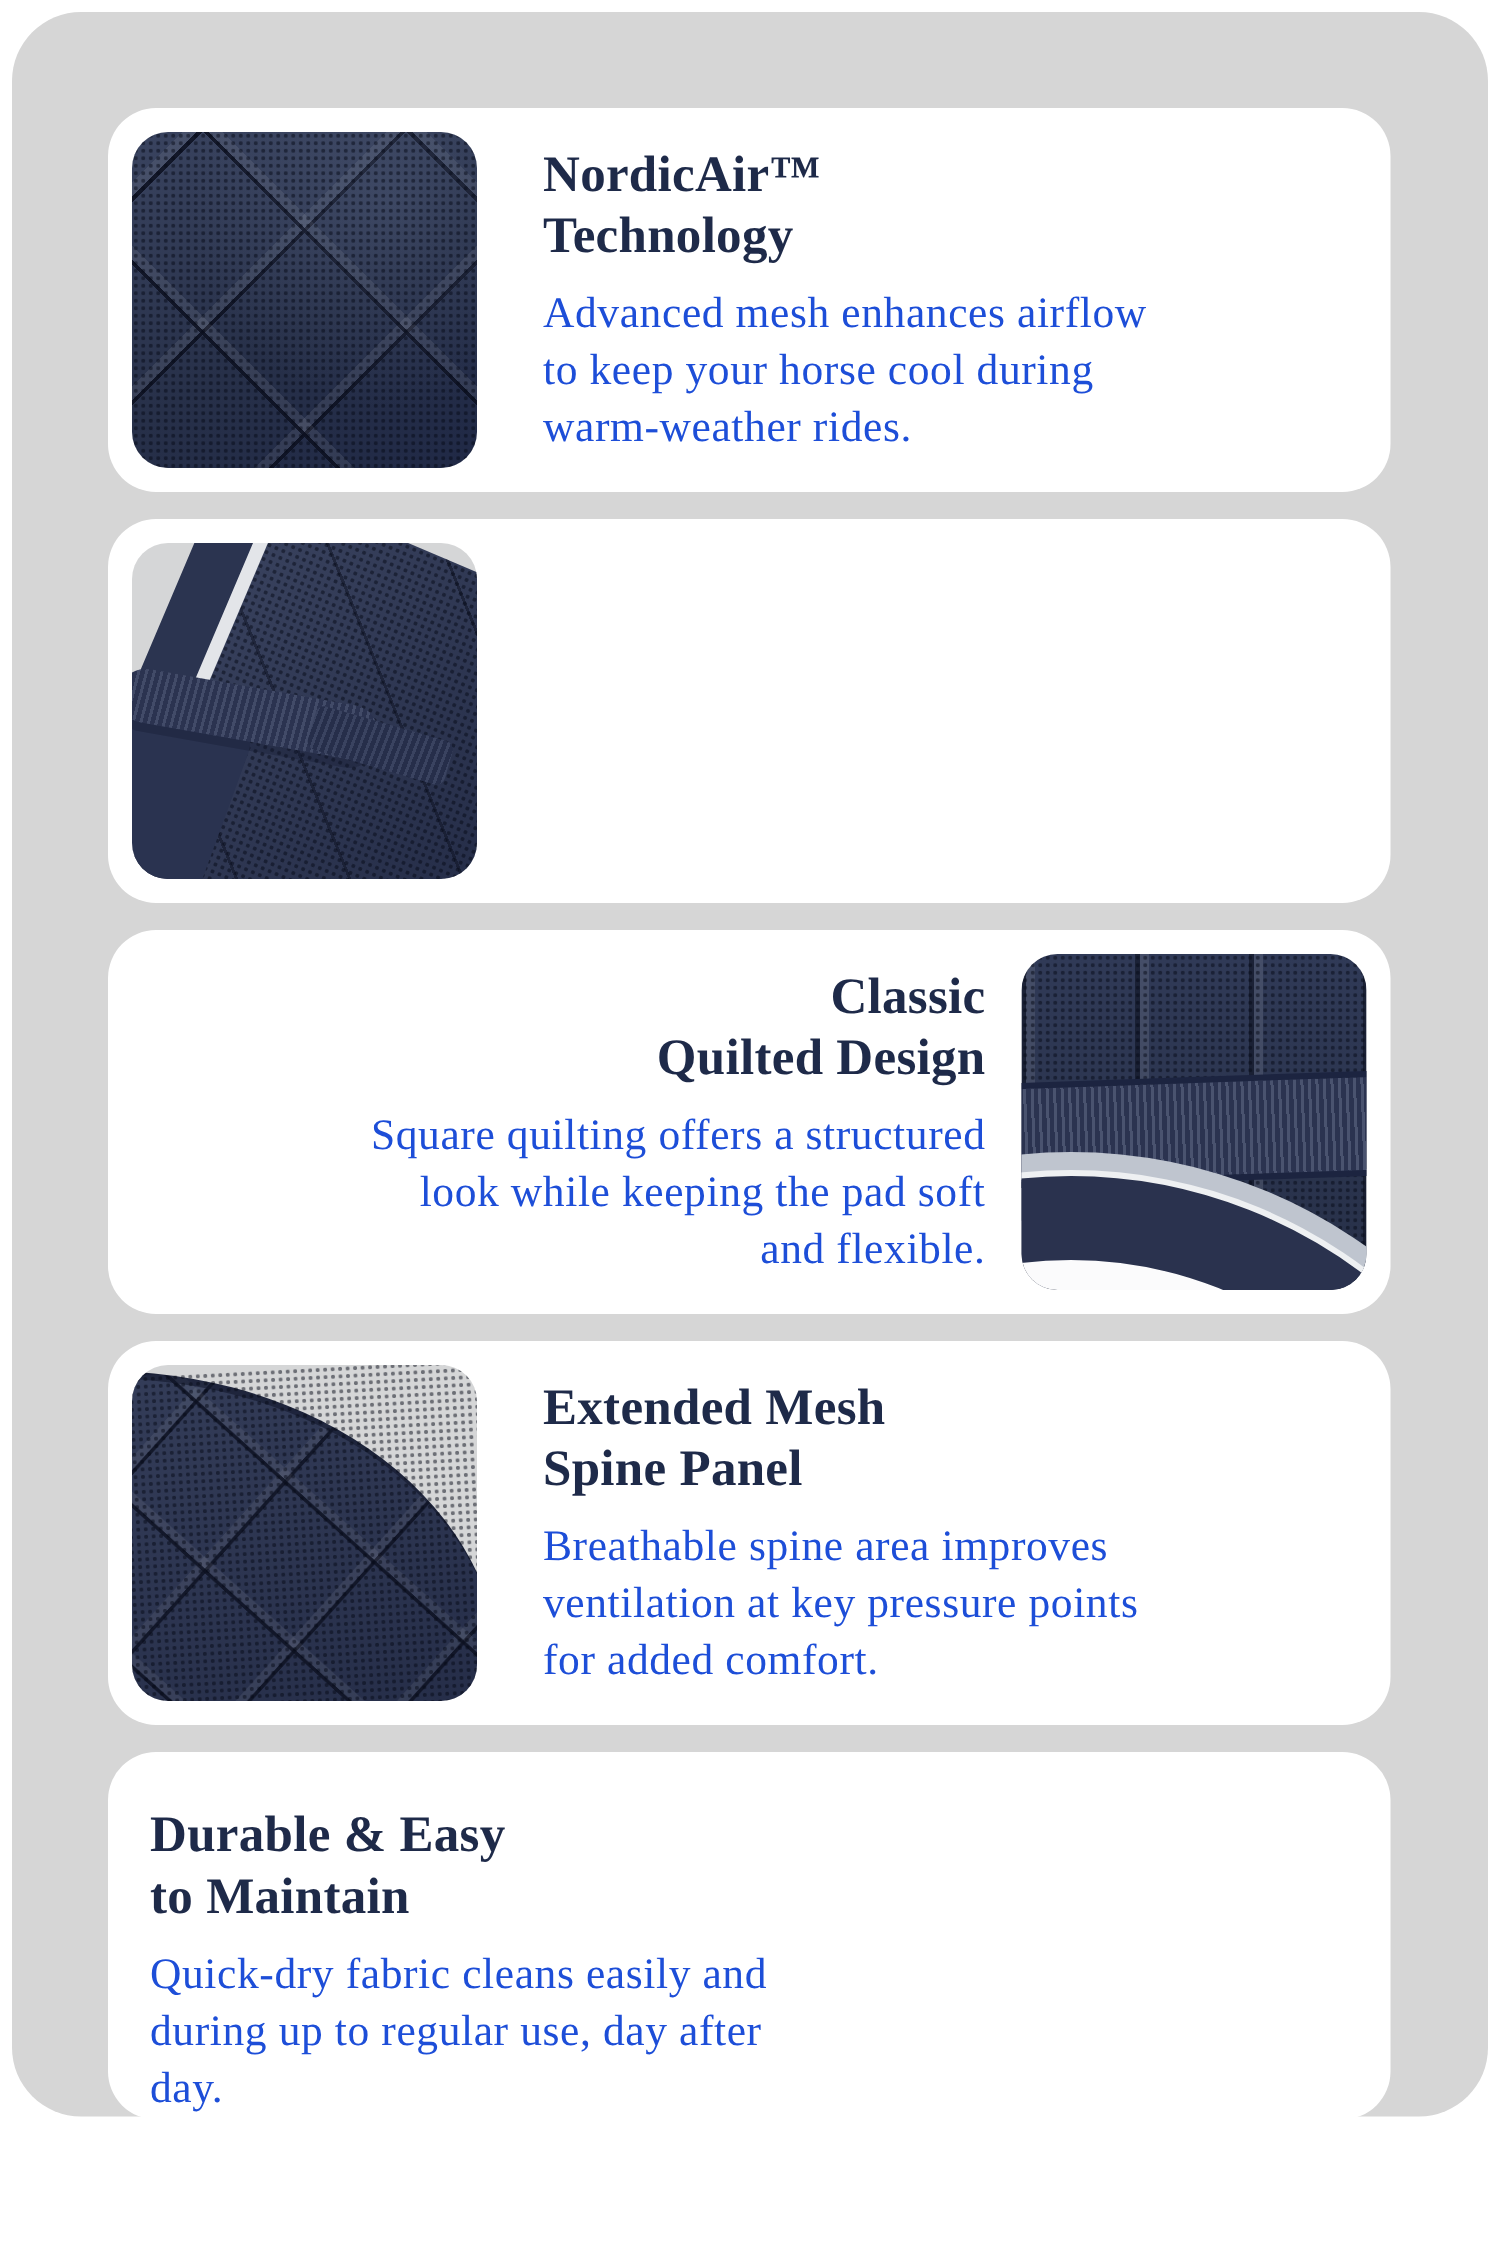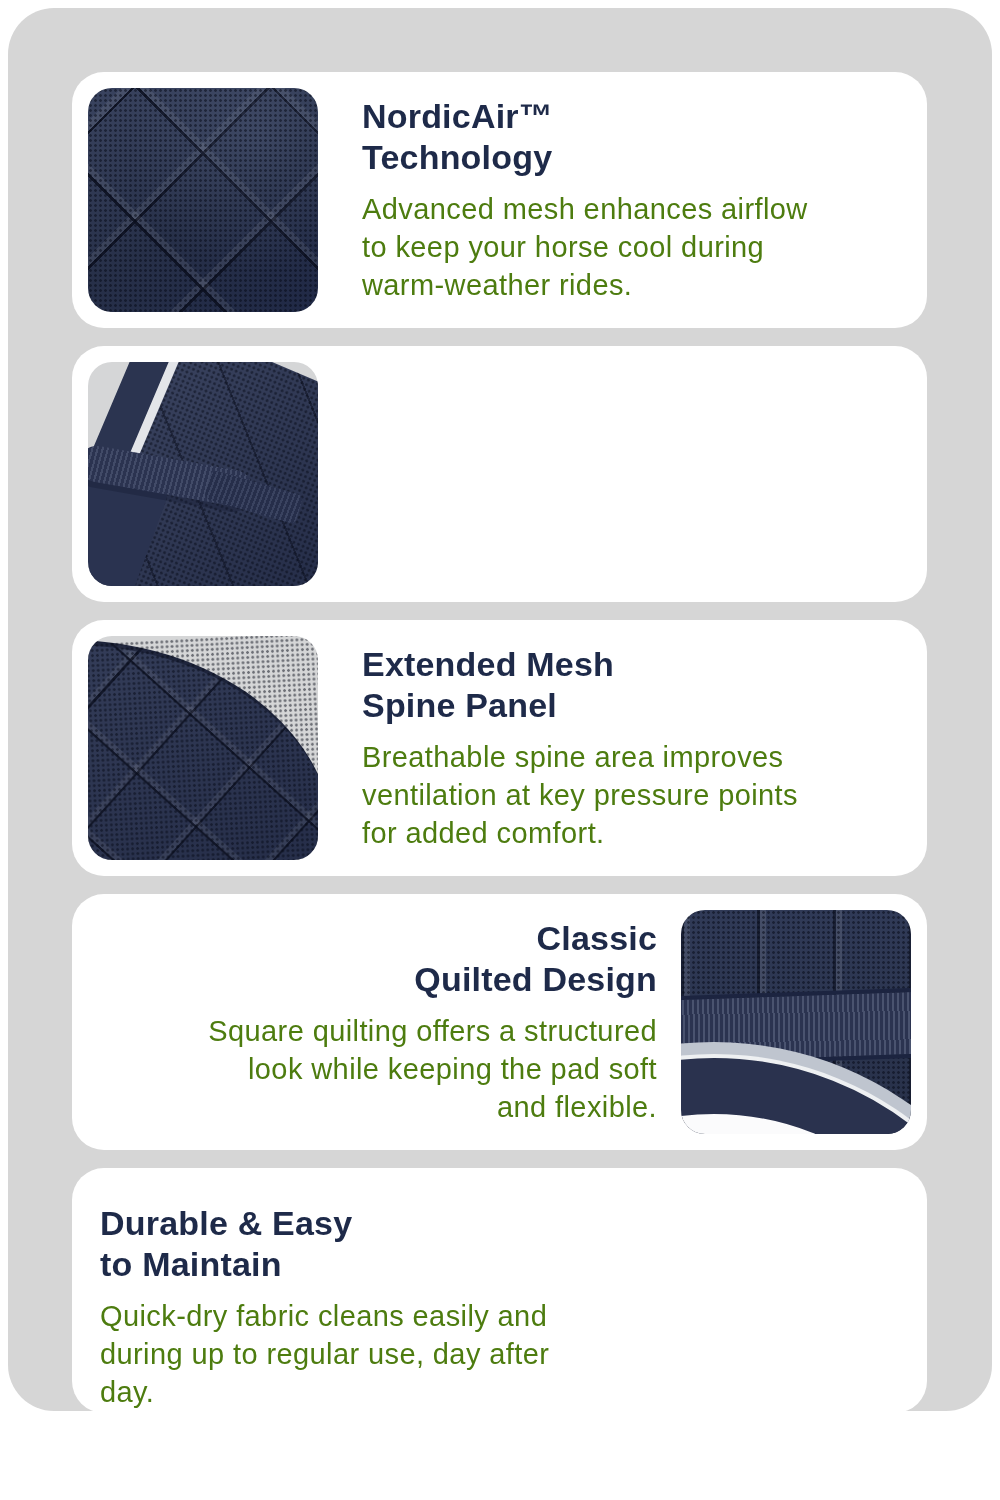--- a/index.html
+++ b/index.html
@@ -1,33 +1,33 @@
 <!DOCTYPE html>
 <html><head>
 <meta charset="utf-8">
 <style>
   html,body { margin:0; padding:0; background:#ffffff; }
   .page { position:relative; width:1000px; height:1421px; background:#ffffff;
-          font-family:Liberation Sans, sans-serif; overflow:hidden; }
+          font-family:Liberation Serif, serif; overflow:hidden; }
   .panel { position:absolute; left:8px; top:8px; right:8px; bottom:10px;
            background:#d6d6d6; border-radius:46px; box-sizing:border-box;
            padding:64px 0 0 64px; display:flex; flex-direction:column; gap:18px; }
   .card { width:855px; height:256px; background:#ffffff; border-radius:32px;
           display:flex; align-items:stretch; overflow:hidden; flex:none; }
   .card.last { height:245px;flex-direction:column; }
 
   .photo { width:230px; margin:16px; border-radius:24px; position:relative;
            overflow:hidden; flex:none; }
   .text { flex:1; display:flex; flex-direction:column; justify-content:center; }
   .card.layout-left  .text { align-items:flex-start; text-align:left;  padding:0 30px 0 28px; }
   .card.layout-right .text { align-items:flex-end;  text-align:right; padding:0 8px 0 40px; }
 
   .title { margin:0 0 12px 0; color:#1e2a49; font-size:34px; line-height:41px;
            font-weight:700; letter-spacing:0.2px; white-space:pre-line; }
-  .body  { margin:0; color:#4d7c0f; font-size:29px; line-height:38px;
+  .body  { margin:0; color:#1d4ed8; font-size:29px; line-height:38px;
            font-weight:400; letter-spacing:0.4px; white-space:pre-line; }
 
   
   .mesh { position:absolute; inset:0;
           background-image:radial-gradient(rgba(5,9,22,.5) 1.1px, rgba(0,0,0,0) 1.6px);
           background-size:5px 5px; }
 
   
   .p1 { background:
         radial-gradient(ellipse at 75% 20%, rgba(130,145,180,.20), transparent 55%),
@@ -117,47 +117,47 @@
           <div class="mesh"></div>
         </div>
         <div class="p2-piping"></div>
         <div class="p2-edge"></div>
         <div class="p2-tip"></div>
         <div class="p2-strap"></div>
         <div class="p2-strap-end"></div>
       </div>
     </section>
 
+    <section class="card layout-right">
+      <div class="text">
+        <h2 class="title">Classic
+Quilted Design</h2>
+        <p class="body">Square quilting offers a structured
+look while keeping the pad soft
+and flexible.</p>
+      </div>
+      <div class="photo p4">
+        <div class="mesh"></div>
+        <div class="p4-strap"></div>
+        <div class="p4-bind"></div>
+      </div>
+    </section>
+
     <section class="card layout-left">
       <div class="photo p3">
         <div class="p3-pad">
           <div class="mesh"></div>
         </div>
       </div>
       <div class="text">
         <h2 class="title">Extended Mesh
 Spine Panel</h2>
         <p class="body">Breathable spine area improves
 ventilation at key pressure points
 for added comfort.</p>
-      </div>
-    </section>
-
-    <section class="card layout-right">
-      <div class="text">
-        <h2 class="title">Classic
-Quilted Design</h2>
-        <p class="body">Square quilting offers a structured
-look while keeping the pad soft
-and flexible.</p>
-      </div>
-      <div class="photo p4">
-        <div class="mesh"></div>
-        <div class="p4-strap"></div>
-        <div class="p4-bind"></div>
       </div>
     </section>
 
     <section class="card layout-left last">
       <div class="photo p5">
         <div class="mesh"></div>
         <div class="p5-seam s1"></div>
         <div class="p5-seam s2"></div>
       </div>
       <div class="text">

